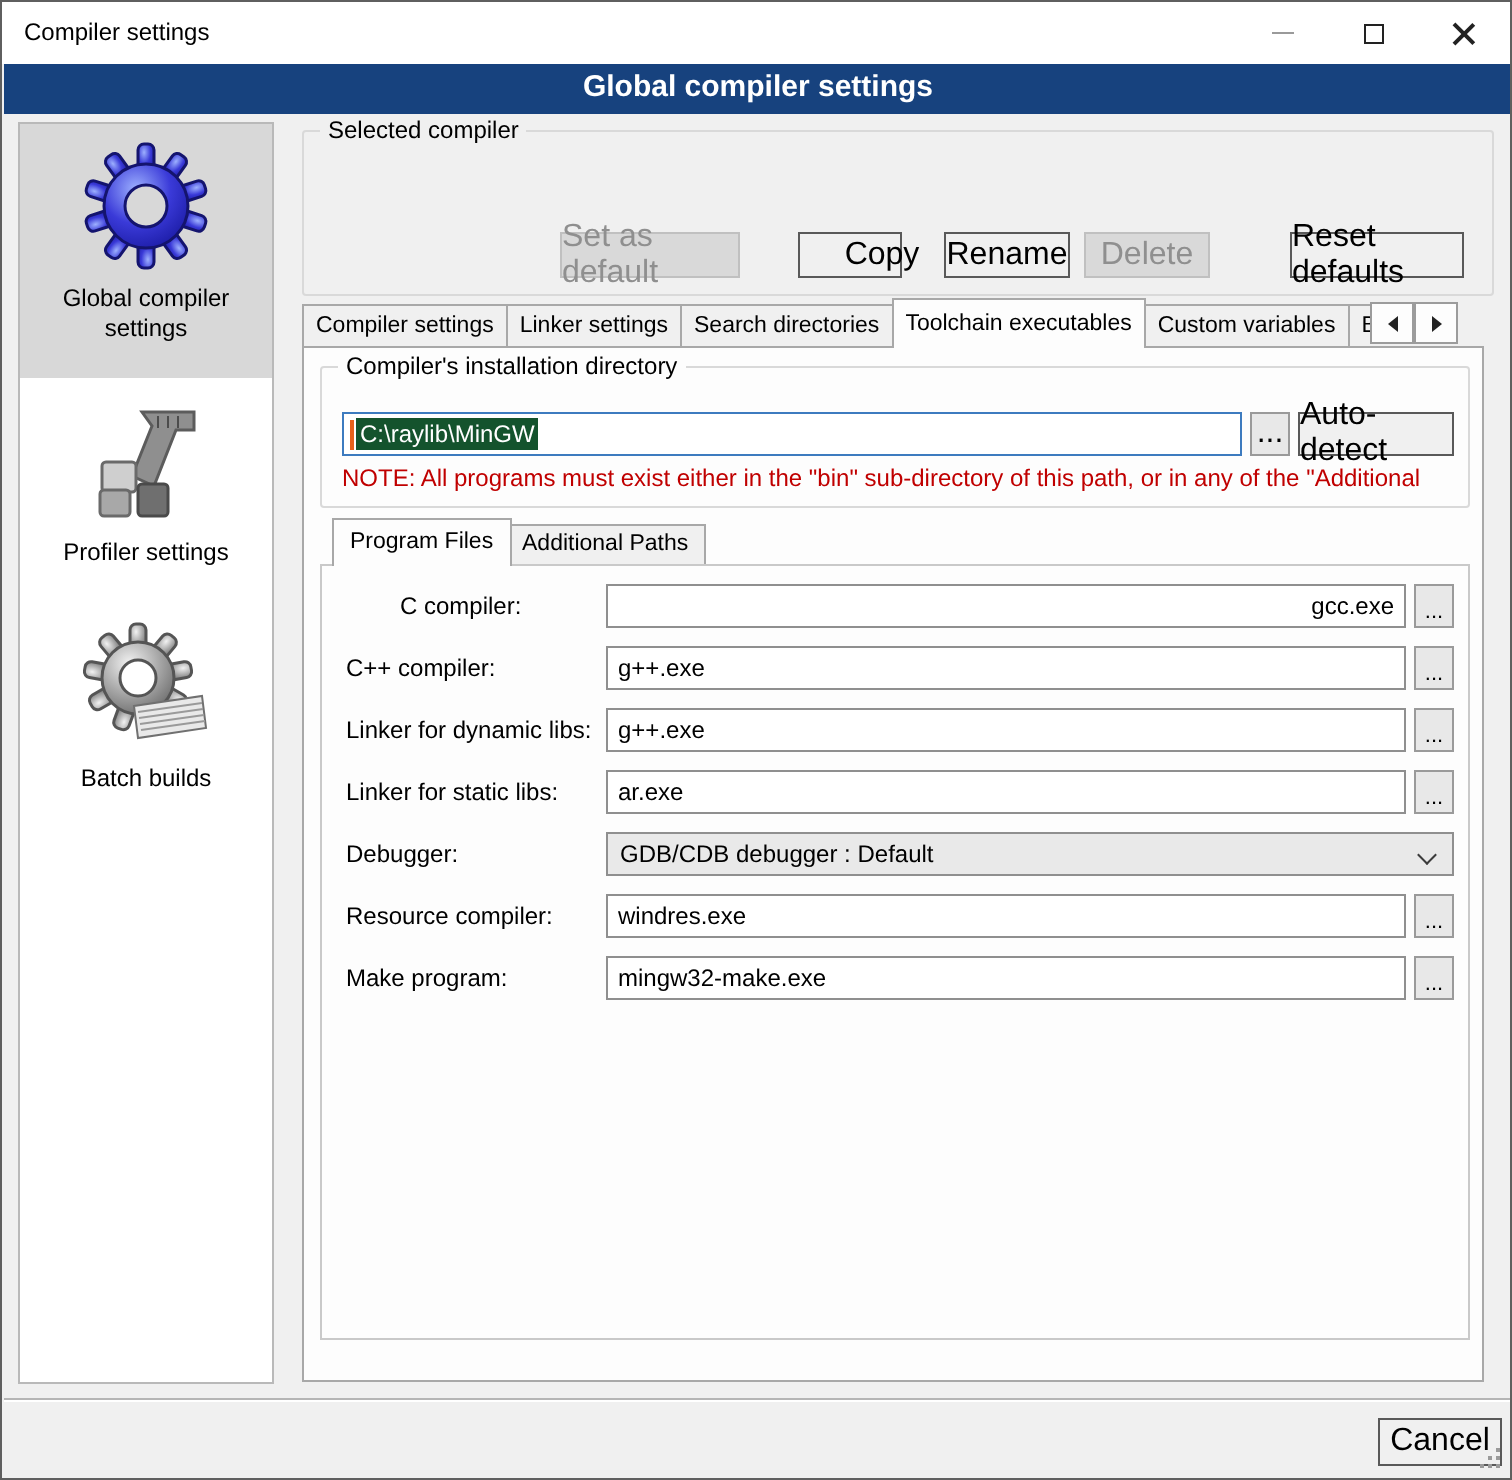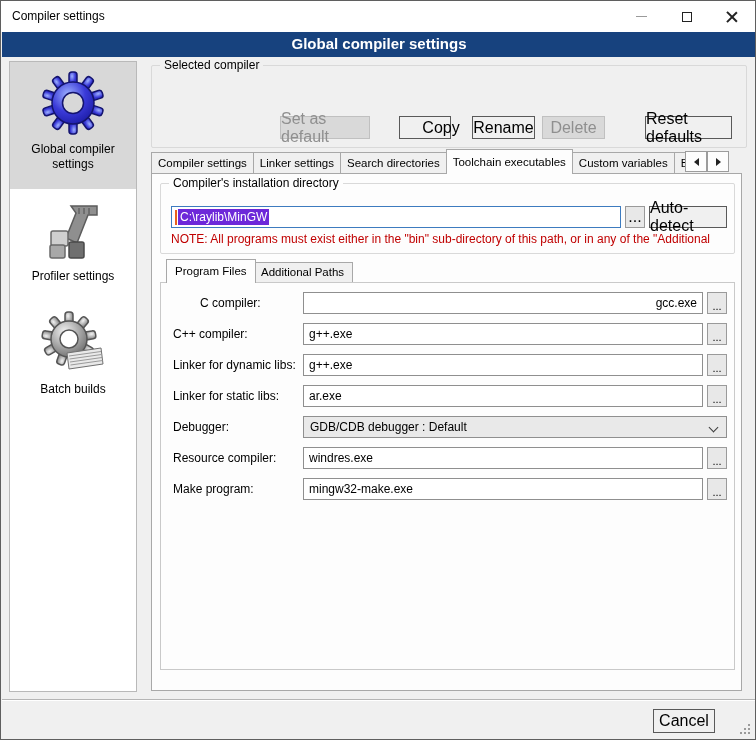--- a/index.html
+++ b/index.html
@@ -62,21 +62,21 @@
   .arr-left { border-right:5px solid #222; } .arr-right { border-left:5px solid #222; }
 
   
   .panel { position:absolute; left:150px; top:172px; width:591px; height:518px;
            background:#fdfdfd; border:1px solid #a8a8a8; z-index:2; }
 
   
   .dir-field { position:absolute; height:22px; background:#fff; border:1px solid #3d7bbf;
                display:flex; align-items:center; padding-left:3px; overflow:hidden; white-space:nowrap; }
   .caret { width:2px; height:15px; background:#e8611c; margin-right:1px; }
-  .sel-text { background:#6d28d9; color:#fff; padding:1px 2px; }
+  .sel-text { background:#14532d; color:#fff; padding:1px 2px; }
   .note { position:absolute; color:#c00000; white-space:nowrap; overflow:hidden; }
 
   
   .subtab { position:absolute; white-space:nowrap; font-size:11.5px; padding:0 8px;
             border:1px solid #a8a8a8; border-bottom:none; background:#f0f0f0; }
   .subtab.active { background:#fdfdfd; z-index:3; }
   .subpanel { position:absolute; left:8px; top:108px; width:575px; height:388px;
               background:#fdfdfd; border:1px solid #c9c9c9; }
 
   
@@ -258,16 +258,16 @@
 
       <span class="row-label" style="top:195px;">Make program:</span>
       <input class="row-input" style="top: 195px;" value="mingw32-make.exe">
       <div class="dots-btn" style="top:195px;">...</div>
 
     </div>
   </div>
 
   <div class="separator"></div>
   <div class="btn" style="left:583px; top:708px; width:64px; height:24px;margin-top:32px;">OK</div>
-  <div class="btn" style="left:652px; top:708px; width:62px; height:24px;">Cancel</div>
+  <div class="btn" style="left:688px; top:708px; width:62px; height:24px;">Cancel</div>
   <div class="grip"></div>
 
 </div>
 
 </body></html>

